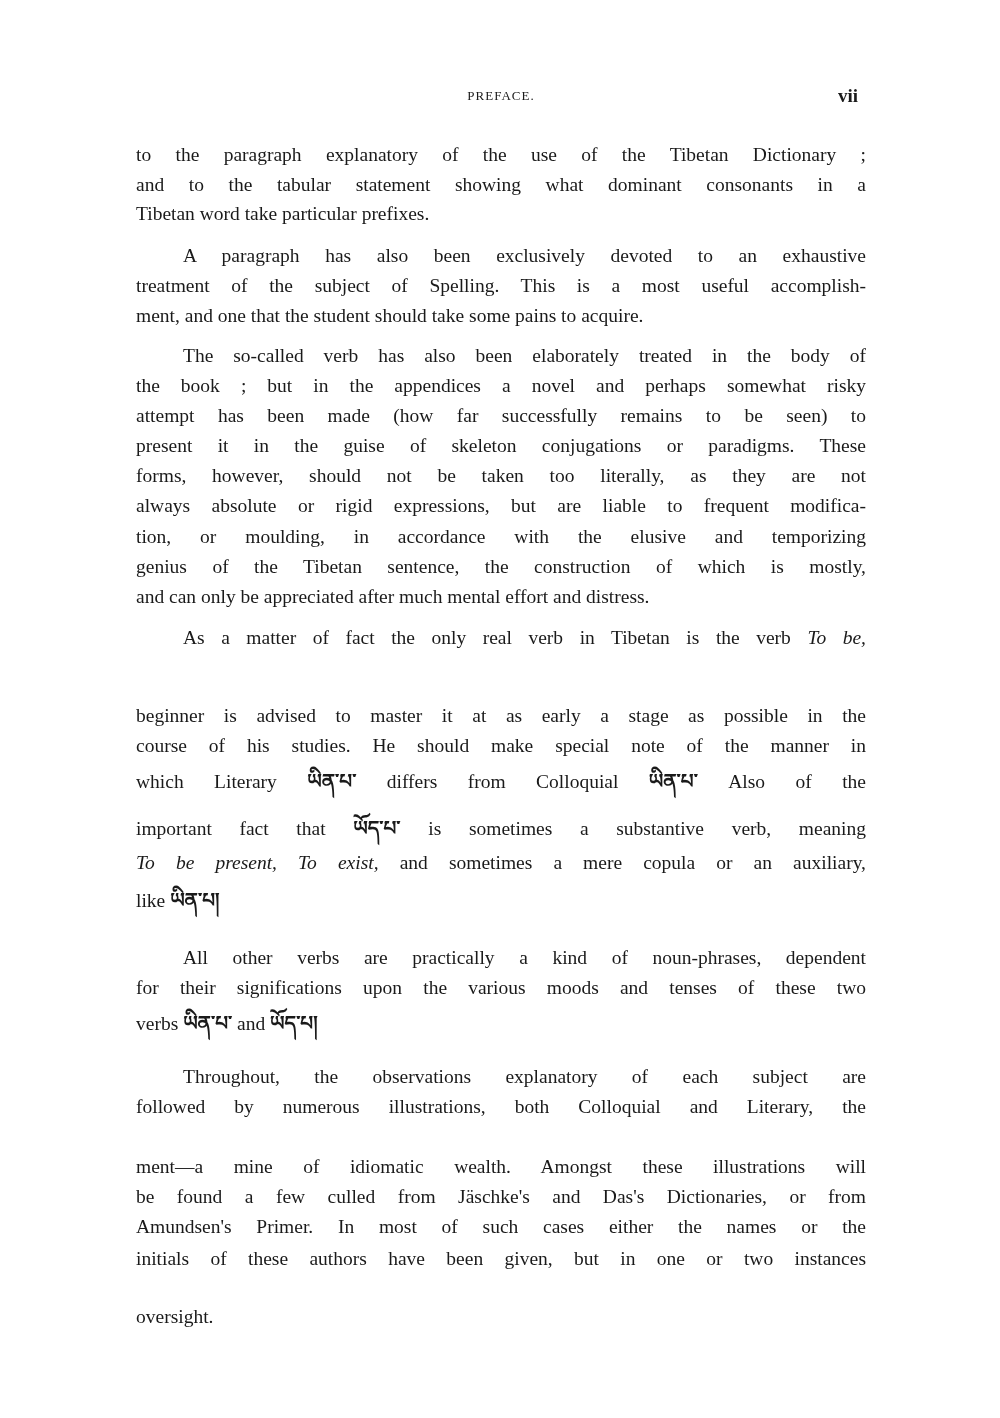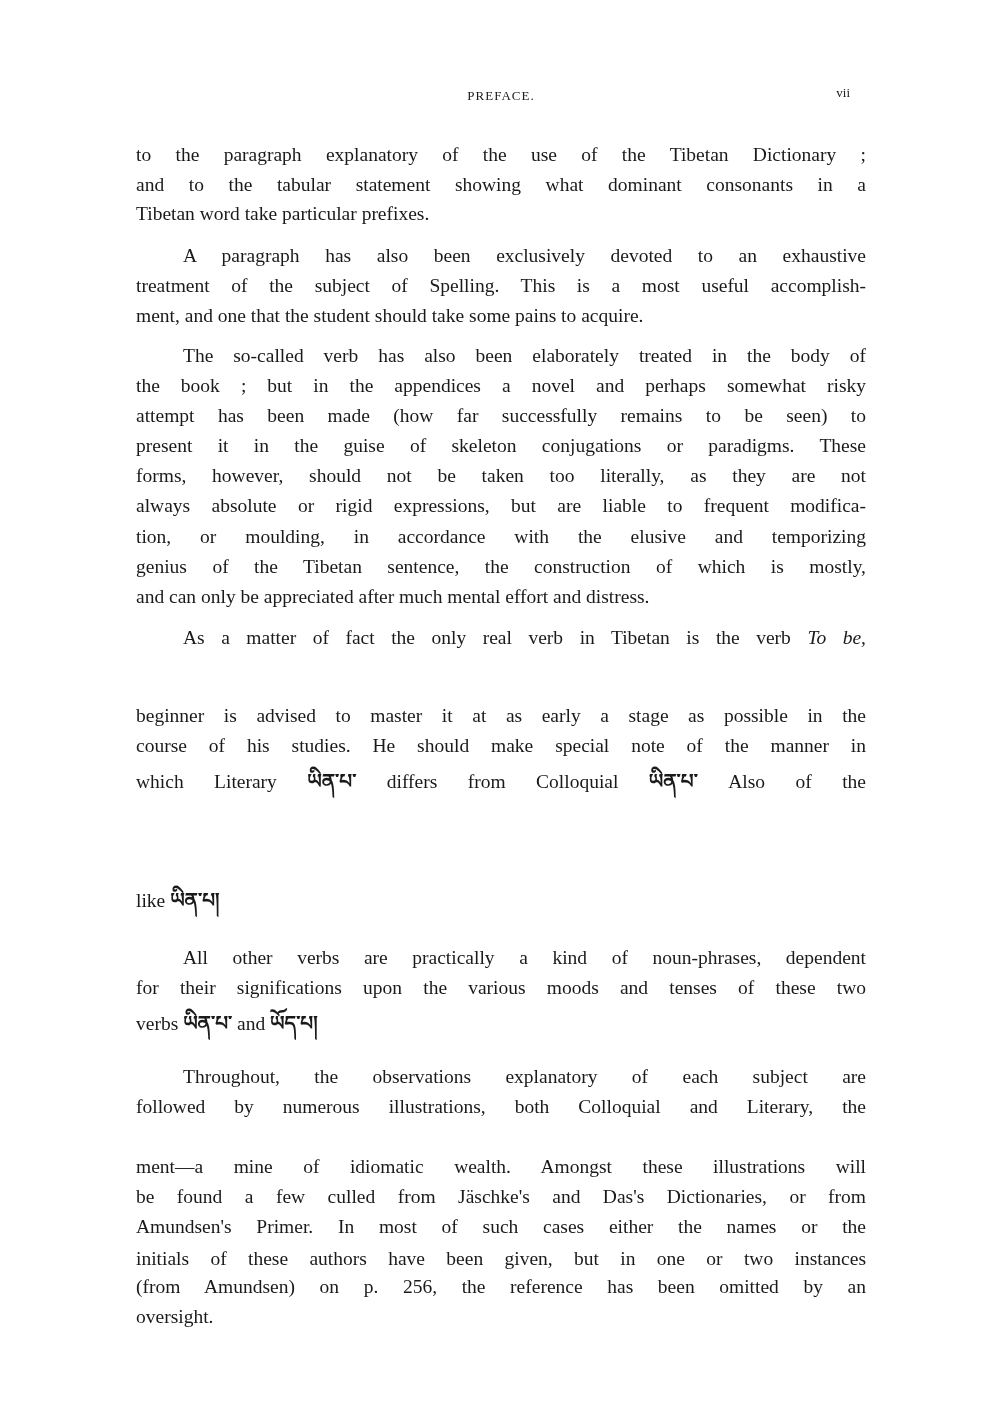--- a/index.html
+++ b/index.html
@@ -3,21 +3,21 @@
 <meta charset="utf-8">
 <style>
   html, body { margin:0; padding:0; }
   body {
     width:1000px; height:1418px; background:#ffffff; position:relative; overflow:hidden;
     font-family: "Liberation Serif", "DejaVu Serif", serif; color:#1a1a1a;
   }
   .page { position:absolute; left:0; top:0; width:1000px; height:1418px; }
   .header { position:absolute; top:88px; left:136px; width:730px; height:24px; }
   .running-head { position:absolute; left:0; right:0; text-align:center; font-size:13px; letter-spacing:1px; font-variant:small-caps; }
-  .page-num { position:absolute; right:16px; top:-3px; font-size:13px; }
+  .page-num { position:absolute; right:8px; top:-3px; font-size:19px;font-weight:bold; }
   .line {
     position:absolute; left:136px; width:730px; font-size:19.5px; line-height:24px;
     white-space:nowrap; text-align:justify; text-align-last:justify;
   }
   .line.indent { left:183px; width:683px; }
   .line.last { text-align-last:left; }
   .tib { font-family: "DejaVu Sans", sans-serif; font-size:20px; font-weight:bold; }
   i { font-style:italic; }
 </style>
 </head>
@@ -49,32 +49,37 @@
   <div class="line last" style="top:585px">and can only be appreciated after much mental effort and distress.</div>
 
   <div class="line indent" style="top:626px">
     <span>As a matter of fact the only real verb in Tibetan is the verb </span><i>To be,</i>
   </div>
   <div class="line" style="top:704px">beginner is advised to master it at as early a stage as possible in the</div>
   <div class="line" style="top:734px">course of his studies.   He should make special note of the manner in</div>
   <div class="line" style="top:769px">
     <span>which Literary </span><span class="tib">ཡིན་པ་</span><span> differs from Colloquial </span><span class="tib">ཡིན་པ་</span><span>   Also of the</span>
   </div>
+  <div class="line" style="top:816px">
+    <span>important fact that </span><span class="tib">ཡོད་པ་</span><span> is sometimes a substantive verb, meaning</span>
+  </div>
+  <div class="line" style="top:851px">
+    <i>To be present, To exist,</i><span> and sometimes a mere copula or an auxiliary,</span>
+  </div>
   <div class="line last" style="top:888px">
     <span>like </span><span class="tib">ཡིན་པ།</span>
   </div>
 
   <div class="line indent" style="top:946px">All other verbs are practically a kind of noun-phrases, dependent</div>
   <div class="line" style="top:976px">for their significations upon the various moods and tenses of these two</div>
   <div class="line last" style="top:1011px">
     <span>verbs </span><span class="tib">ཡིན་པ་</span><span>  and </span><span class="tib">ཡོད་པ།</span>
   </div>
 
   <div class="line indent" style="top:1065px">Throughout, the observations explanatory of each subject are</div>
   <div class="line" style="top:1095px">followed by numerous illustrations, both Colloquial and Literary, the</div>
   <div class="line" style="top:1155px">ment—a mine of idiomatic wealth.   Amongst these illustrations will</div>
   <div class="line" style="top:1185px">be found a few culled from Jäschke's and Das's Dictionaries, or from</div>
   <div class="line" style="top:1215px">Amundsen's Primer.   In most of such cases either the names or the</div>
   <div class="line" style="top:1247px">initials of these authors have been given, but in one or two instances</div>
-  <div class="line" style="top:1275px">(from Amundsen) on p. 256, the reference has been omitted by an</div>
   <div class="line last" style="top:1305px">oversight.</div>
 
 </div>
 
 </body></html>

